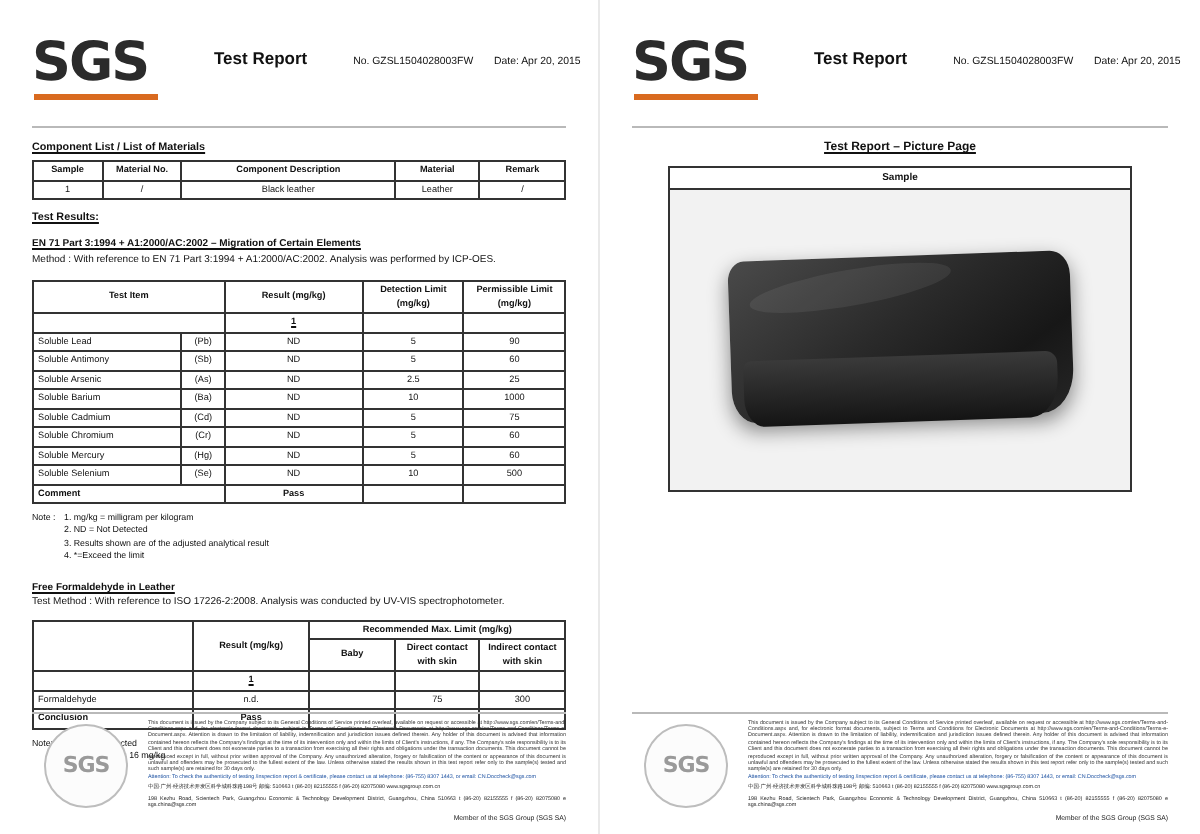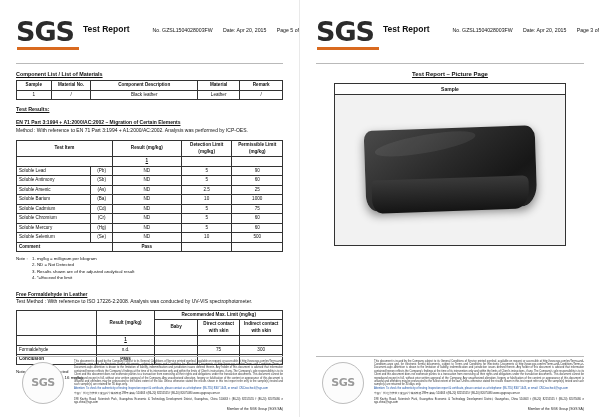--- a/index.html
+++ b/index.html
@@ -54,20 +54,21 @@
     background: #d96a1f;
     margin-top: 1px;
     margin-left: 1px;
   }
   .hdr-right {
     flex: 1;
     display: flex;
     align-items: baseline;
     justify-content: flex-end;
     padding-top: 6px;
+    margin-left: 24px;
   }
   .rpt-title {
     font-weight: bold;
     font-size: 8.5px;
     margin-right: 14px;
     white-space: nowrap;
   }
   .hdr-meta {
     font-size: 5.2px;
     white-space: nowrap;

